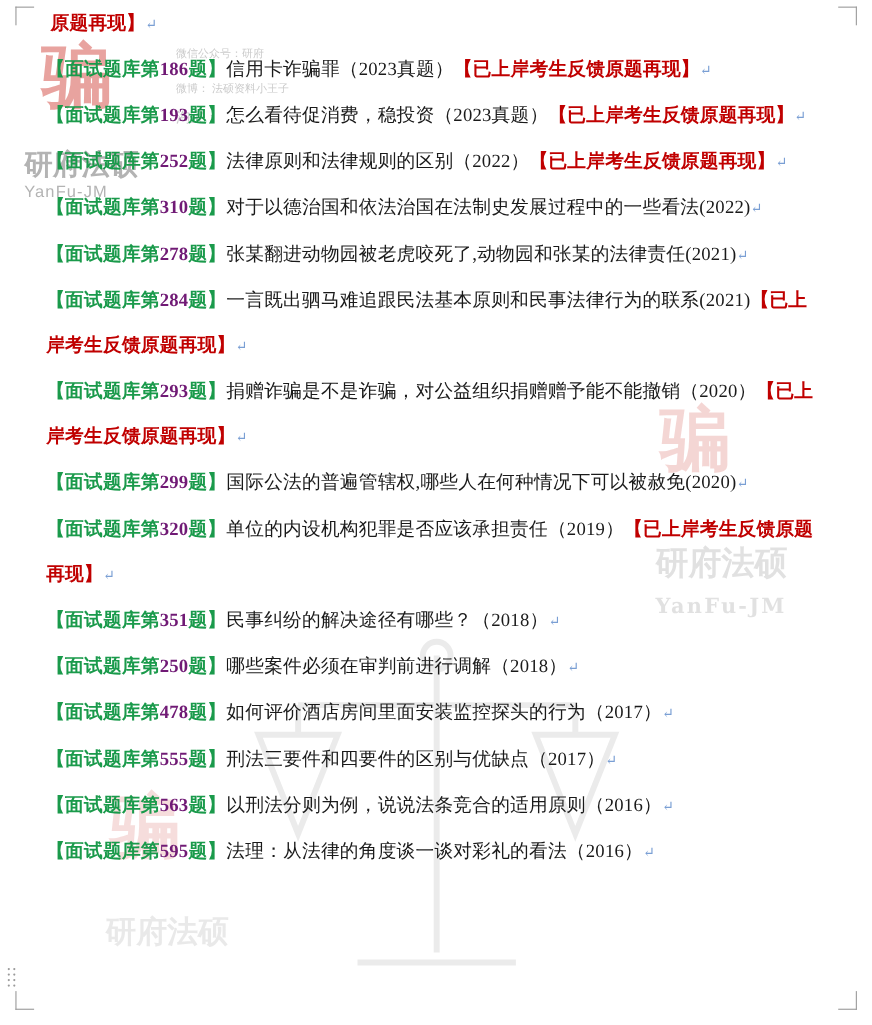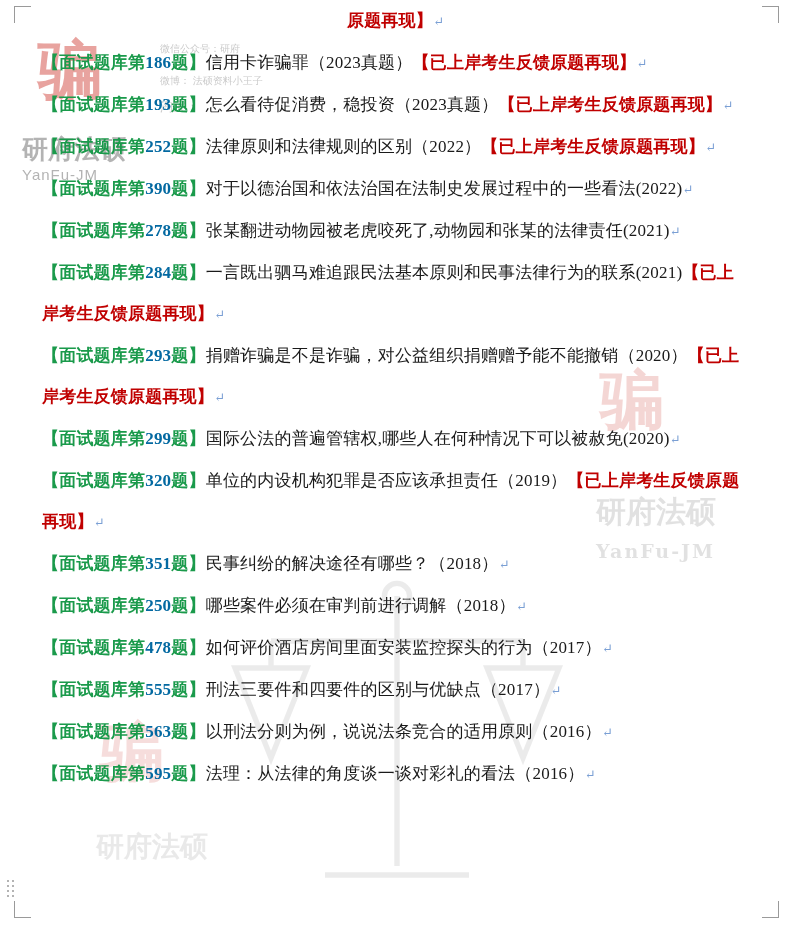--- a/index.html
+++ b/index.html
@@ -102,25 +102,25 @@
   .line {
     font-size: 17px;
     line-height: 41px;
     white-space: nowrap;
     letter-spacing: 0.2px;
   }
   .line.wrapline {
     white-space: normal;
   }
   .tag        { color: #1a9a4b; font-weight: bold; }
-  .num        { color: #0369a1; font-weight: bold; }
+  .num        { color: #701a75; font-weight: bold; }
   .body-txt   { color: #1a1a1a; }
   .fb         { color: #c00000; font-weight: bold; }
   .pilcrow    { color: #7a9fd4; font-size: 13px; }
-  .first-line { padding-left: 4px; text-align: center; }
+  .first-line { padding-left: 4px; }
 </style>
 </head>
 <body>
 
 <div id="watermarks">
 
   <svg class="wm-scale" viewBox="0 0 200 200">
     <g stroke="#6a6a6a" stroke-width="3" fill="none">
       <line x1="100" y1="20" x2="100" y2="170"></line>
       <line x1="30" y1="45" x2="170" y2="45"></line>
@@ -169,21 +169,21 @@
 <div id="content">
 
   <div class="line first-line">
     <span class="fb">原题再现】</span><span class="pilcrow">↵</span>
   </div>
 
   <div id="lines">
       <div class="line"><span class="tag">【面试题库第</span><span class="num">186</span><span class="tag">题】</span><span class="body-txt">信用卡诈骗罪（2023真题）</span><span class="fb">【已上岸考生反馈原题再现】</span><span class="pilcrow">↵</span></div>
       <div class="line wrapline"><span class="tag">【面试题库第</span><span class="num">193</span><span class="tag">题】</span><span class="body-txt">怎么看待促消费，稳投资（2023真题）</span><span class="fb">【已上岸考生反馈原题再现】</span><span class="pilcrow">↵</span></div>
       <div class="line wrapline"><span class="tag">【面试题库第</span><span class="num">252</span><span class="tag">题】</span><span class="body-txt">法律原则和法律规则的区别（2022）</span><span class="fb">【已上岸考生反馈原题再现】</span><span class="pilcrow">↵</span></div>
-      <div class="line"><span class="tag">【面试题库第</span><span class="num">390</span><span class="tag">题】</span><span class="body-txt">对于以德治国和依法治国在法制史发展过程中的一些看法(2022)</span><span class="pilcrow">↵</span></div>
+      <div class="line"><span class="tag">【面试题库第</span><span class="num">310</span><span class="tag">题】</span><span class="body-txt">对于以德治国和依法治国在法制史发展过程中的一些看法(2022)</span><span class="pilcrow">↵</span></div>
       <div class="line"><span class="tag">【面试题库第</span><span class="num">278</span><span class="tag">题】</span><span class="body-txt">张某翻进动物园被老虎咬死了,动物园和张某的法律责任(2021)</span><span class="pilcrow">↵</span></div>
       <div class="line wrapline"><span class="tag">【面试题库第</span><span class="num">284</span><span class="tag">题】</span><span class="body-txt">一言既出驷马难追跟民法基本原则和民事法律行为的联系(2021)</span><span class="fb">【已上岸考生反馈原题再现】</span><span class="pilcrow">↵</span></div>
       <div class="line wrapline"><span class="tag">【面试题库第</span><span class="num">293</span><span class="tag">题】</span><span class="body-txt">捐赠诈骗是不是诈骗，对公益组织捐赠赠予能不能撤销（2020）</span><span class="fb">【已上岸考生反馈原题再现】</span><span class="pilcrow">↵</span></div>
       <div class="line"><span class="tag">【面试题库第</span><span class="num">299</span><span class="tag">题】</span><span class="body-txt">国际公法的普遍管辖权,哪些人在何种情况下可以被赦免(2020)</span><span class="pilcrow">↵</span></div>
       <div class="line wrapline"><span class="tag">【面试题库第</span><span class="num">320</span><span class="tag">题】</span><span class="body-txt">单位的内设机构犯罪是否应该承担责任（2019）</span><span class="fb">【已上岸考生反馈原题再现】</span><span class="pilcrow">↵</span></div>
       <div class="line"><span class="tag">【面试题库第</span><span class="num">351</span><span class="tag">题】</span><span class="body-txt">民事纠纷的解决途径有哪些？（2018）</span><span class="pilcrow">↵</span></div>
       <div class="line"><span class="tag">【面试题库第</span><span class="num">250</span><span class="tag">题】</span><span class="body-txt">哪些案件必须在审判前进行调解（2018）</span><span class="pilcrow">↵</span></div>
       <div class="line"><span class="tag">【面试题库第</span><span class="num">478</span><span class="tag">题】</span><span class="body-txt">如何评价酒店房间里面安装监控探头的行为（2017）</span><span class="pilcrow">↵</span></div>
       <div class="line"><span class="tag">【面试题库第</span><span class="num">555</span><span class="tag">题】</span><span class="body-txt">刑法三要件和四要件的区别与优缺点（2017）</span><span class="pilcrow">↵</span></div>
       <div class="line"><span class="tag">【面试题库第</span><span class="num">563</span><span class="tag">题】</span><span class="body-txt">以刑法分则为例，说说法条竞合的适用原则（2016）</span><span class="pilcrow">↵</span></div>

